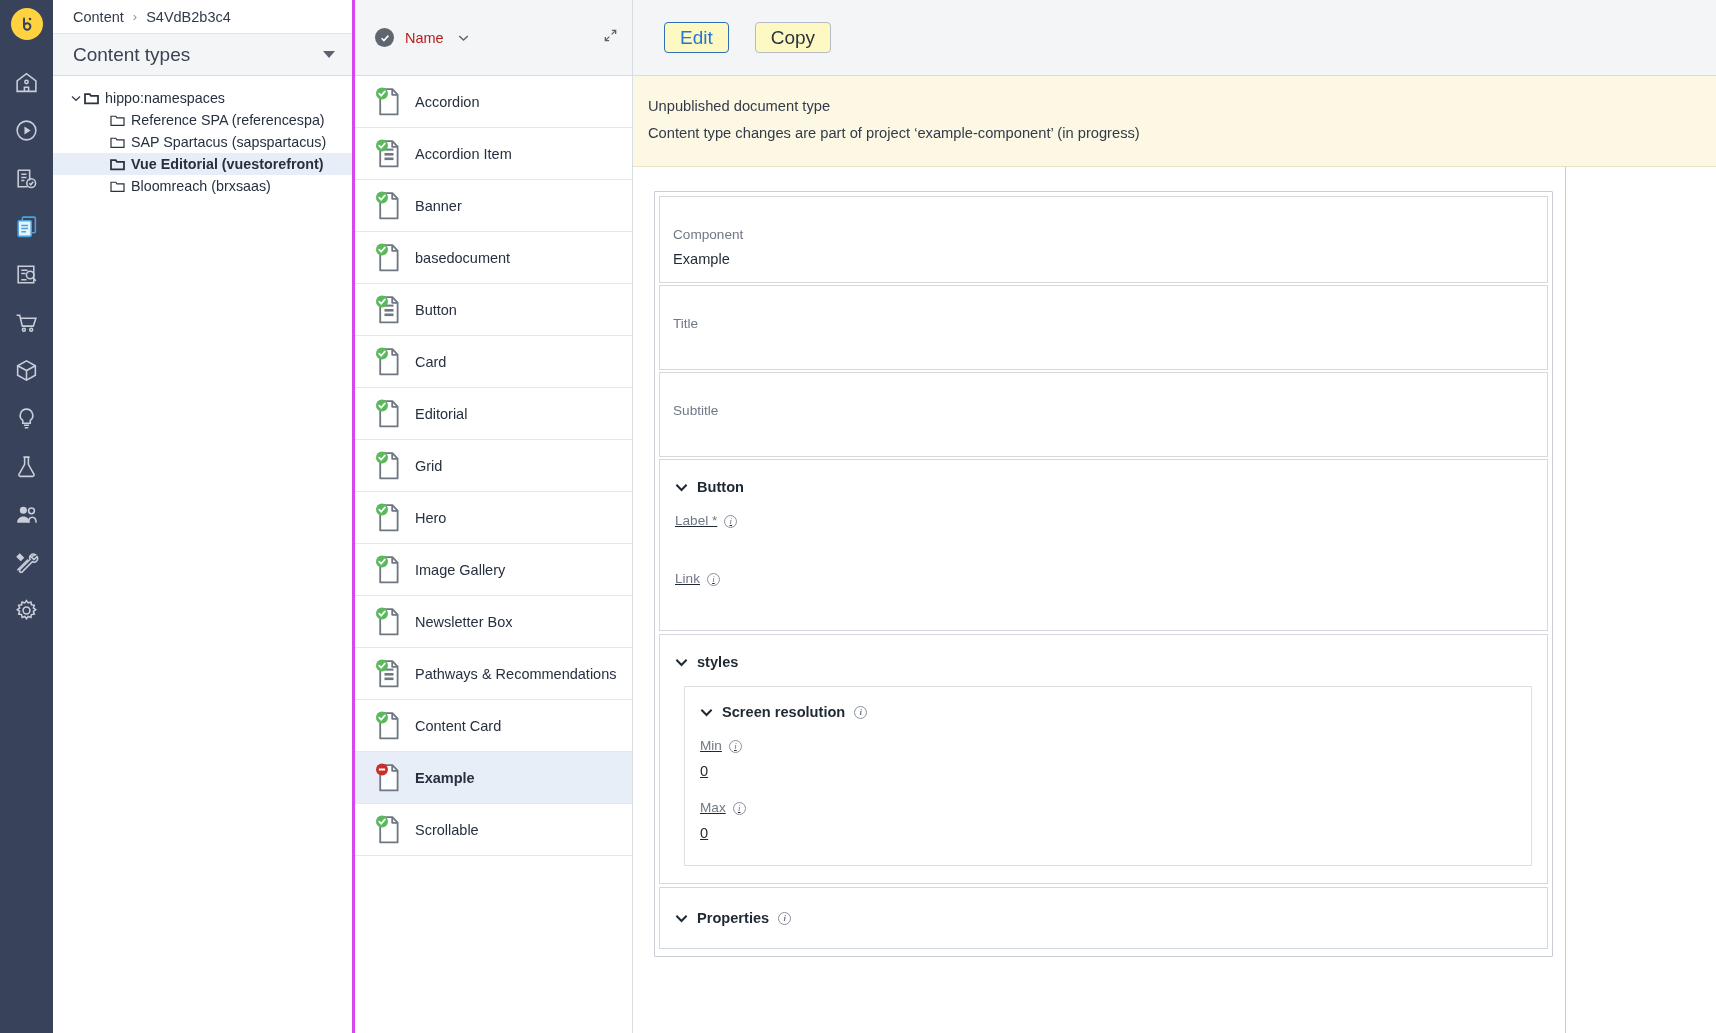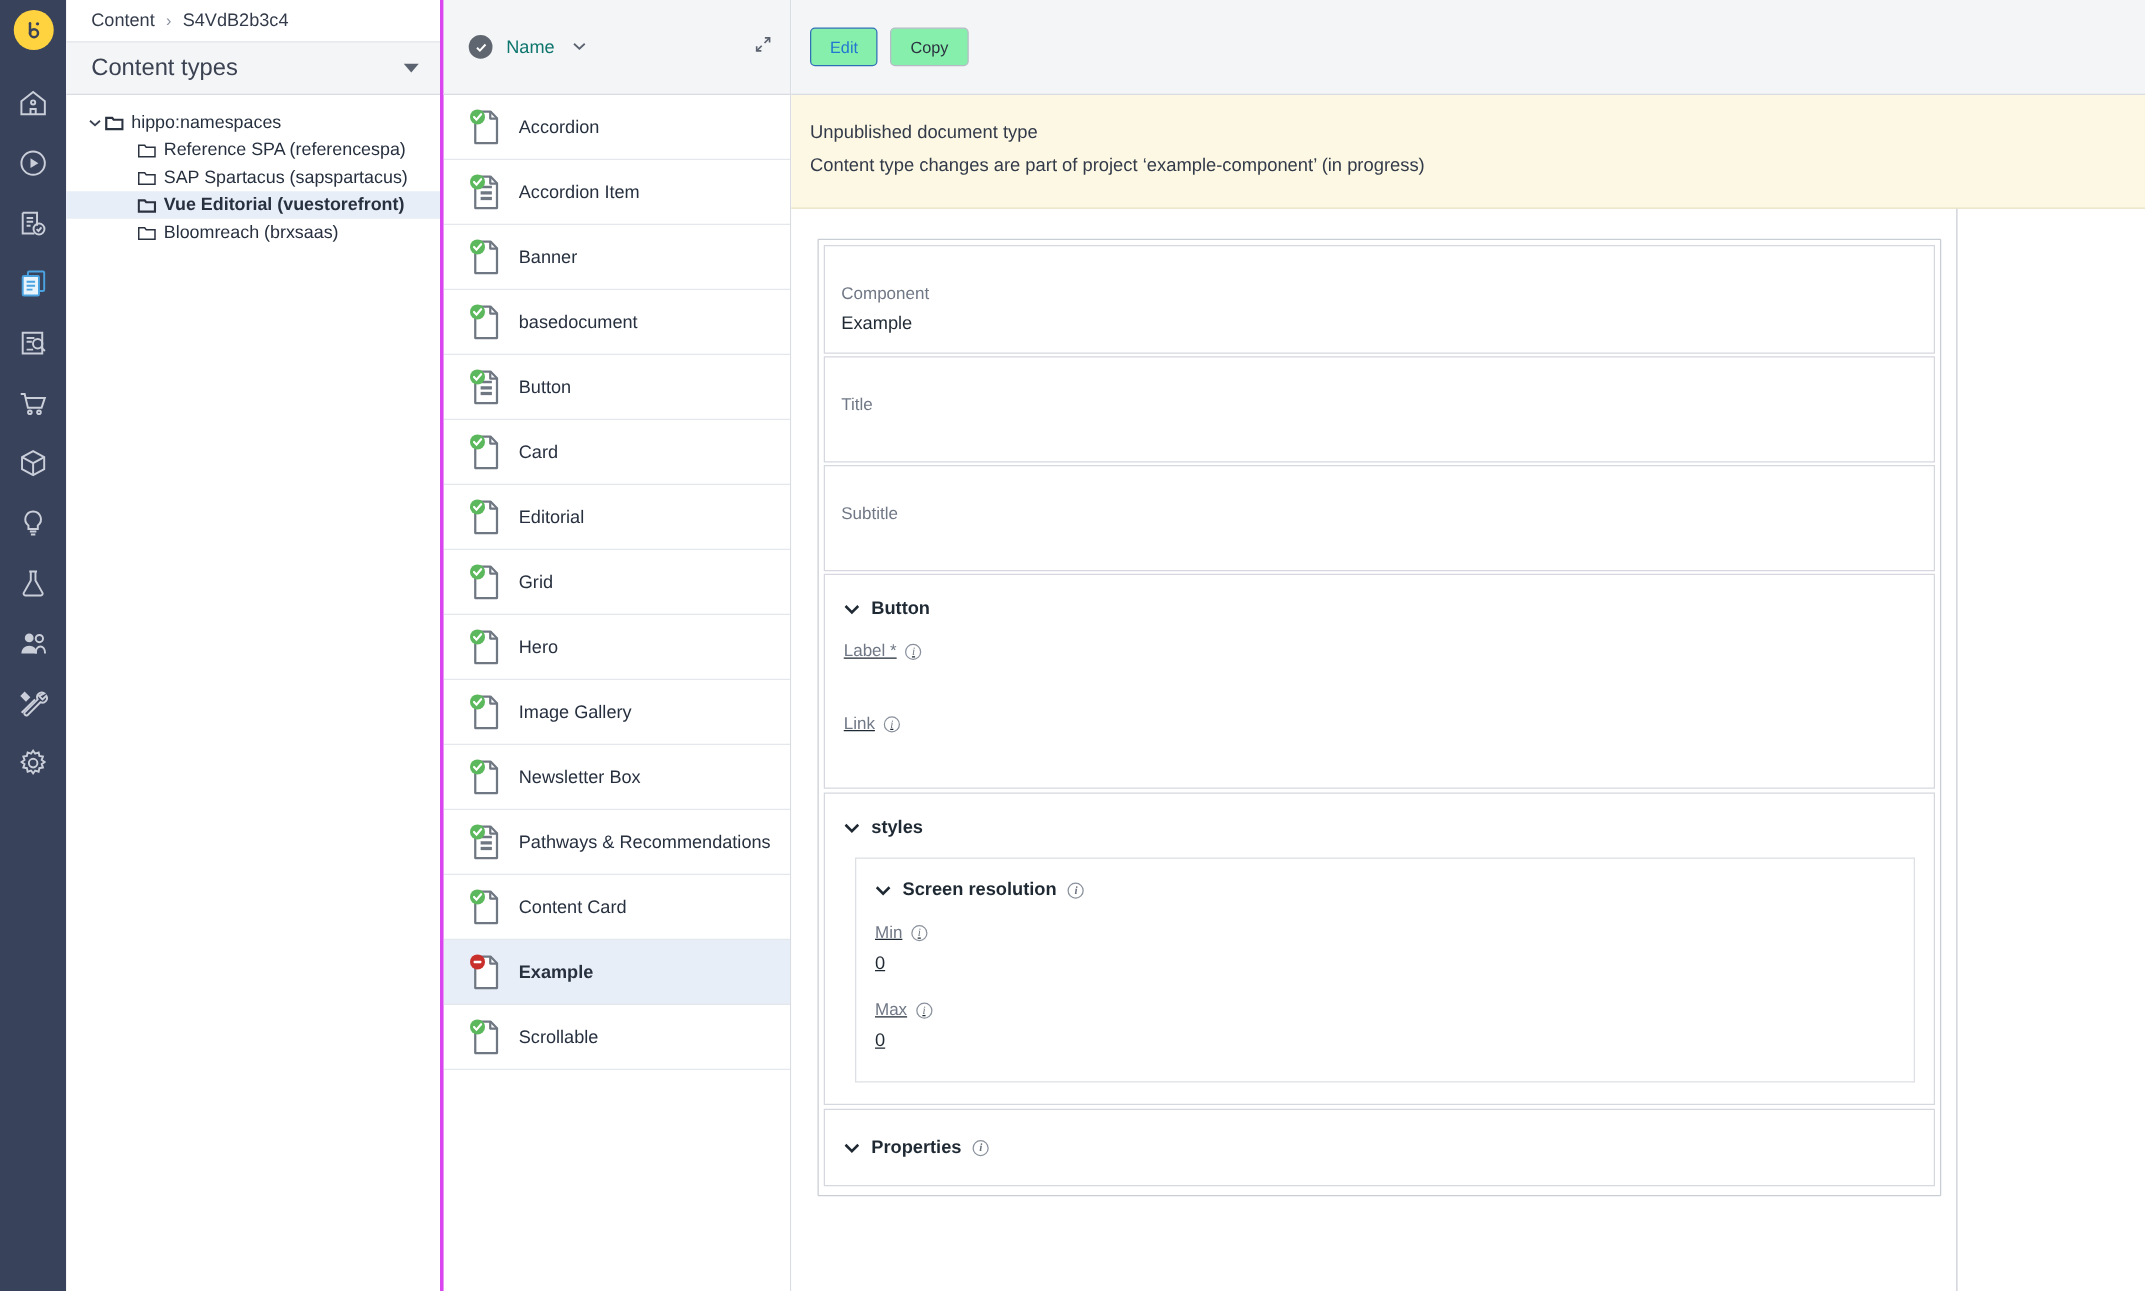--- a/index.html
+++ b/index.html
@@ -86,21 +86,21 @@
     border-bottom: 1px solid #d8dce3;
     display: flex; align-items: center; justify-content: space-between;
     padding: 0 14px 0 20px;
   }
   .list-head-left { display: flex; align-items: center; gap: 11px; }
   .check-circle {
     width: 19px; height: 19px; border-radius: 50%;
     background: #5f666f; display: flex; align-items: center; justify-content: center;
   }
   .check-circle svg { display: block; }
-  .list-head-label { font-size: 14.5px; color: #0f766e; }
+  .list-head-label { font-size: 14.5px; color: #b91c1c; }
   .chev-sm { color: #5c6370; font-size: 11px; margin-left: 3px; }
   .expand-icon { color: #5c6370; cursor: pointer; }
   .list-body { flex: 1; overflow: hidden; }
   .list-row {
     height: 52px; display: flex; align-items: center;
     border-bottom: 1px solid #e4e7ec;
     padding-left: 20px; gap: 14px; cursor: pointer;
   }
   .list-row.selected { background: #e8eef7; }
   .list-row.selected .list-row-label { font-weight: bold; }
@@ -112,23 +112,24 @@
     flex: 1; height: 1033px; display: flex; flex-direction: column;
     background: #fff; min-width: 0;
   }
   .toolbar {
     height: 76px; background: #f4f5f7;
     border-bottom: 1px solid #d8dce3;
     display: flex; align-items: center; padding-left: 15px; gap: 10px;
   }
   .btn {
     height: 31px; padding: 0 15px; border-radius: 4px;
-    font-size: 13px; background: #86efac; cursor: pointer;
+    font-size: 19px; background: #fef9c3; cursor: pointer;
     display: flex; align-items: center;
     font-family: "Liberation Sans", sans-serif;
+    margin-left: 16px;
   }
   .btn-primary { border: 1px solid #2f6fb5; color: #2176d2; }
   .btn-default { border: 1px solid #b6bcc6; color: #2c3440; }
   .notice {
     background: #fcf8e3; border-bottom: 1px solid #e8e1c4;
     padding: 17px 0 19px 15px;
   }
   .notice-line { font-size: 14.7px; color: #333b4a; line-height: 27px; }
   .main-body { flex: 1; display: flex; min-height: 0; }
   .form-area { width: 920px; padding: 24px 0 0 21px; }

